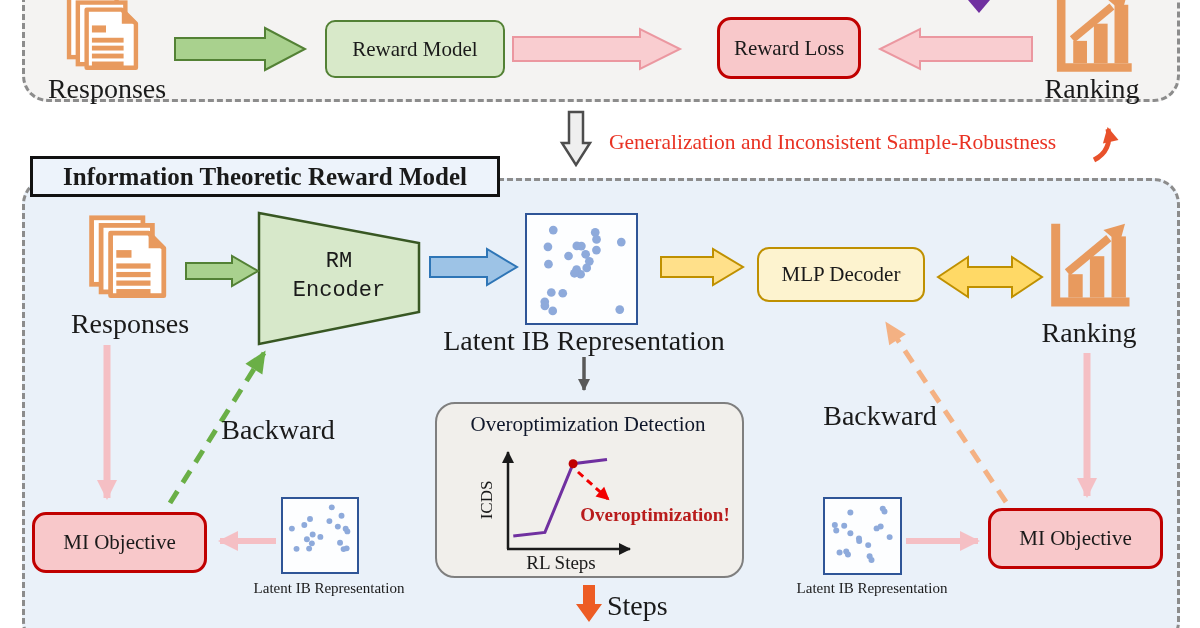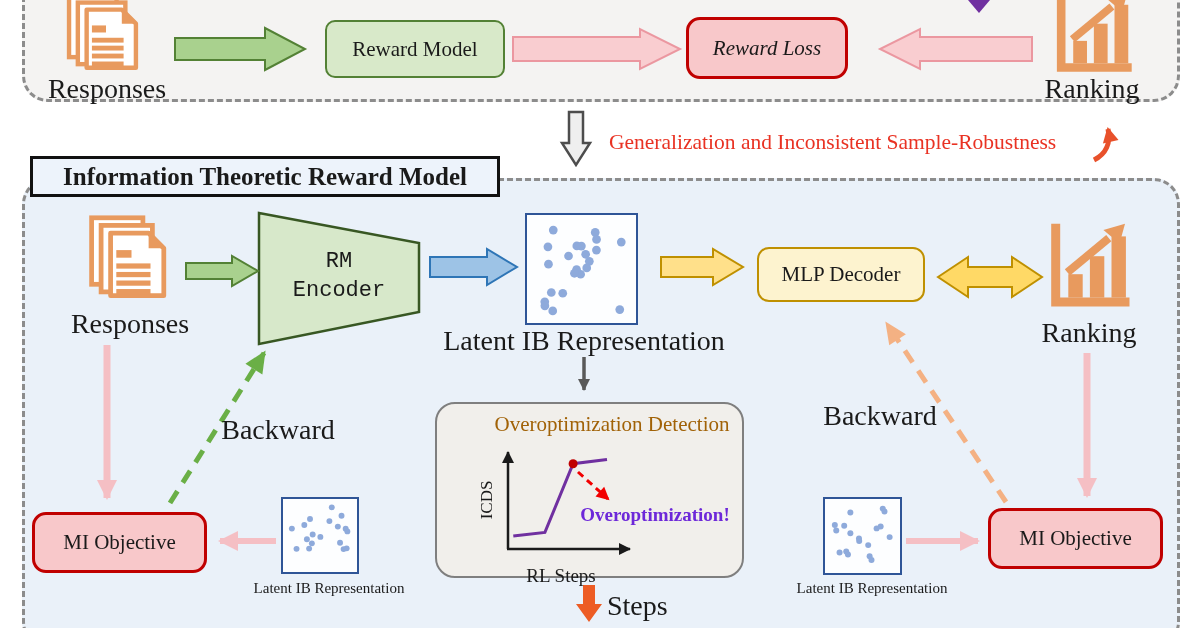--- a/index.html
+++ b/index.html
@@ -17,39 +17,39 @@
   .latent-box{background:#fdfeff;border:2.5px solid #2f5597;}
   #titleBox{left:30px;top:156px;width:470px;height:41px;background:#edf3fb;border:3px solid #111;
             border-radius:0;font-weight:bold;font-size:25px;z-index:6;}
   #detectionBox{left:435px;top:402px;width:305px;height:172px;background:#f1efeb;
                 border:2.5px solid #7f7f7f;border-radius:20px;z-index:2;}
   .lbl{position:absolute;white-space:nowrap;font-size:28px;z-index:7;}
   .ctr{transform:translate(-50%,-50%);}
   #svgLayer{position:absolute;left:0;top:0;z-index:4;pointer-events:none;}
   .boxz{z-index:3;}
   #transitionText{color:#e93223;font-size:21.5px;}
-  #detTitle{color:#a16207;font-size:21px;margin-left:24px;}
-  #overoptLbl{color:#6d28d9;font-weight:bold;font-size:19px;}
+  #detTitle{color:#0f172a;font-size:21px;}
+  #overoptLbl{color:#b91c1c;font-weight:bold;font-size:19px;}
   #icdsLbl{transform:translate(-50%,-50%) rotate(-90deg);font-size:17px;}
   #rlStepsLbl{font-size:19px;}
   .small-lbl{font-size:15px;}
   #rmEncoderTxt{white-space:pre-line;font-size:22px;line-height:1.3;text-align:center;font-family:Liberation Mono, monospace;}
 </style>
 </head>
 <body>
 
 <div id="stage">
 
   <div id="topSection" class="section"></div>
   <div id="bottomSection" class="section"></div>
 
   <div class="box green-box boxz" style="left:325px;top:20px;width:180px;height:58px;">
     <span>Reward Model</span>
   </div>
-  <div class="box red-box boxz" style="left:686px;top:17px;width:162px;height:62px;font-style:italic;">
+  <div class="box red-box boxz" style="left:717px;top:17px;width:144px;height:62px;">
     <span>Reward Loss</span>
   </div>
   <div class="box yellow-box boxz" style="left:757px;top:247px;width:168px;height:55px;">
     <span>MLP Decoder</span>
   </div>
   <div class="box red-box boxz" style="left:32px;top:512px;width:175px;height:61px;">
     <span>MI Objective</span>
   </div>
   <div class="box red-box boxz" style="left:988px;top:508px;width:175px;height:61px;">
     <span>MI Objective</span>
@@ -228,16 +228,16 @@
   <div class="lbl ctr" style="left:584px;top:341px;">Latent IB Representation</div>
   <div class="lbl ctr" style="left:1089px;top:333px;">Ranking</div>
   <div class="lbl ctr" style="left:278px;top:430px;">Backward</div>
   <div class="lbl ctr" style="left:880px;top:416px;">Backward</div>
   <div class="lbl ctr small-lbl" style="left:329px;top:588px;">Latent IB Representation</div>
   <div class="lbl ctr small-lbl" style="left:872px;top:588px;">Latent IB Representation</div>
   <div class="lbl" style="left:607px;top:590px;">Steps</div>
 
   <div class="lbl ctr" id="detTitle" style="left:588px;top:424px;">Overoptimization Detection</div>
   <div class="lbl ctr" id="icdsLbl" style="left:487px;top:500px;">ICDS</div>
-  <div class="lbl ctr" id="rlStepsLbl" style="left:561px;top:576px;">RL Steps</div>
+  <div class="lbl ctr" id="rlStepsLbl" style="left:561px;top:563px;">RL Steps</div>
   <div class="lbl ctr" id="overoptLbl" style="left:655px;top:515px;">Overoptimization!</div>
 
 </div>
 
 </body></html>

